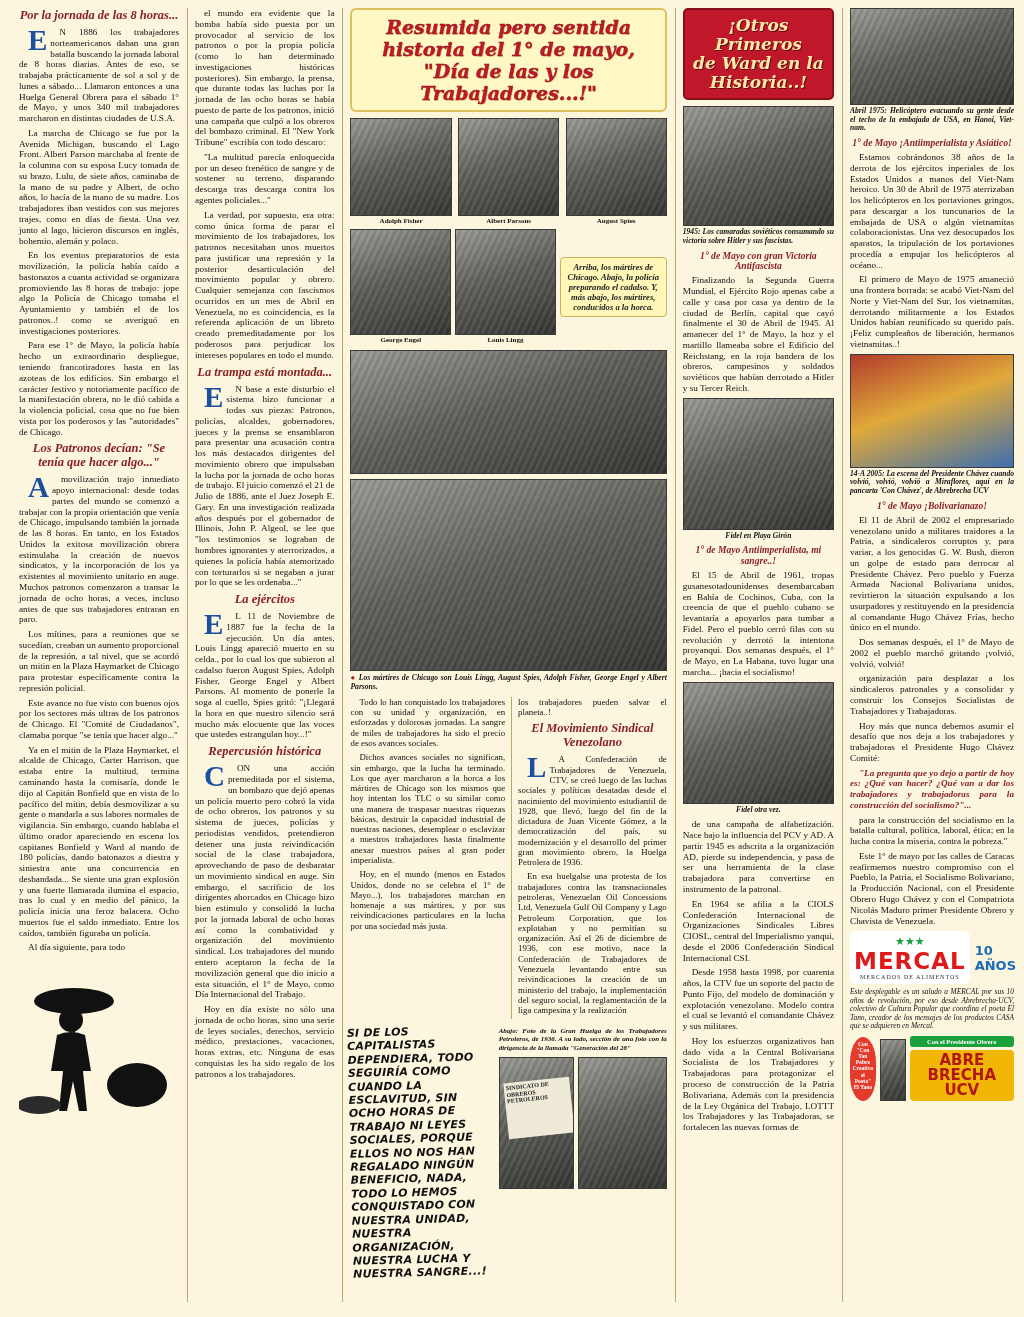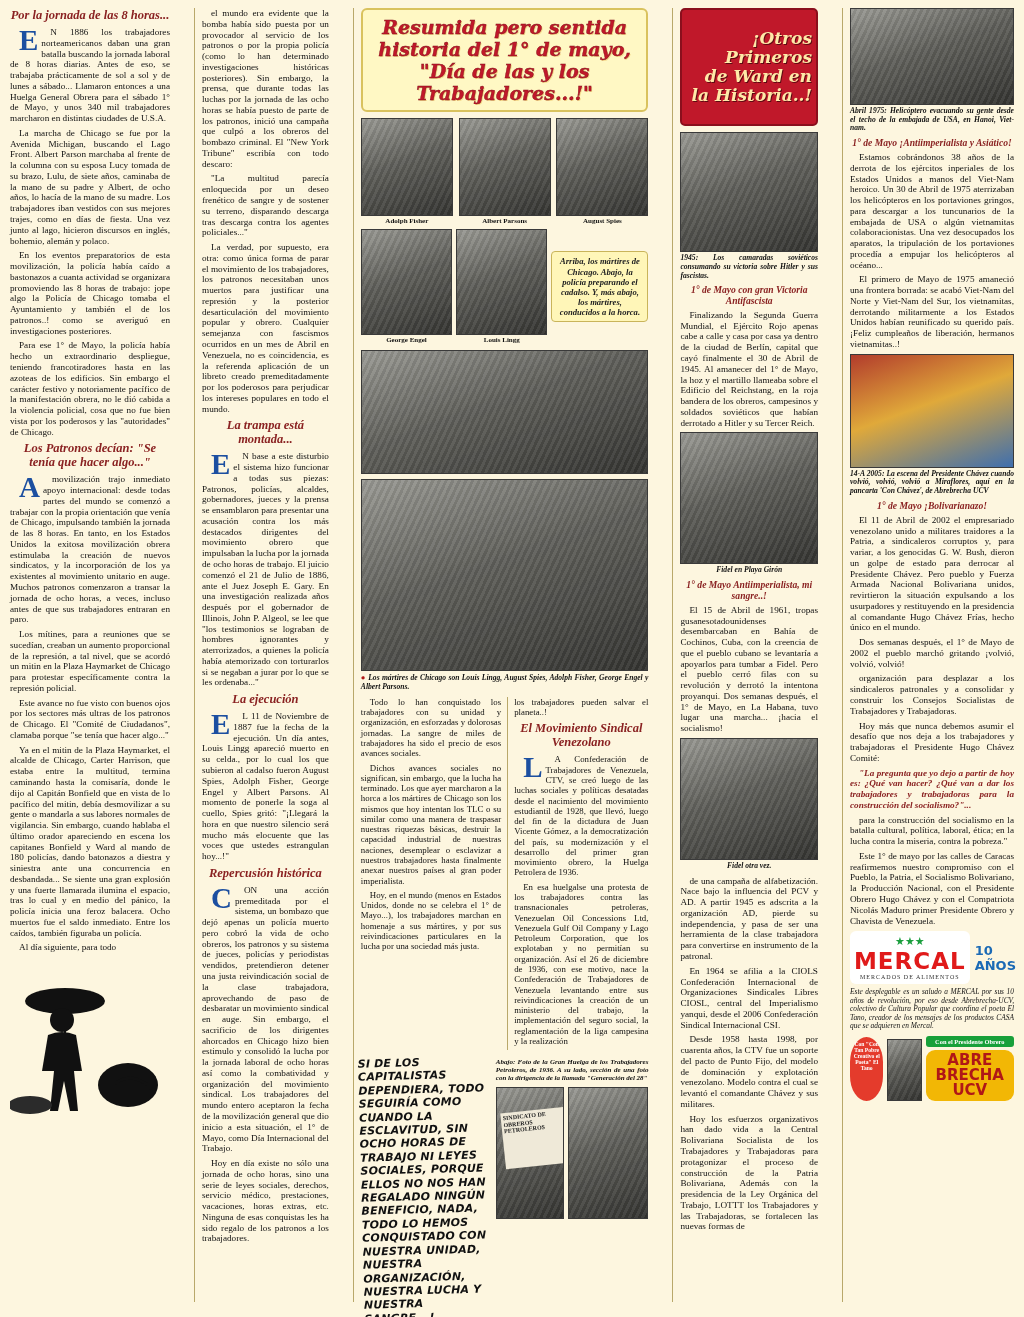--- a/index.html
+++ b/index.html
@@ -9,21 +9,21 @@
     font-family:"Liberation Serif", serif;
     color:#111;
     overflow:hidden;
   }
   .page{
     position:relative;width:1024px;height:1317px;
     background:#fdf6df;
     box-sizing:border-box;
     padding:8px 10px 6px 10px;
   }
-  .cols{display:flex;gap:24px;height:1294px;}
+  .cols{display:flex;gap:8px;height:1294px;margin-left:9px;}
   .col{box-sizing:border-box;}
   .c1{width:160px;}
   .c2{width:150px;}
   .c3{width:330px;}
   .c4{width:162px;}
   .c5{width:172px;}
   .rule-left{border-left:1px solid #b9a86a;padding-left:7px;}
   h2.head{
     color:#8a2222;font-style:italic;font-weight:bold;
     font-size:12.5px;line-height:1.12;text-align:center;margin:0 0 5px 0;
@@ -47,21 +47,21 @@
     font-family:"DejaVu Serif",serif;
     font-weight:bold;font-style:italic;
     color:#c0182a;
     -webkit-text-stroke:0.4px #7d0d18;
     font-size:19px;line-height:1.15;
     text-shadow:1px 1px 0 #f4d98a;
   }
   
   .rbanner{
     background:#c0182a;border:2px solid #8a0f1d;border-radius:5px;
-    color:#ffe9a8;text-align:right;padding:19px 4px;margin-bottom:6px;
+    color:#ffe9a8;text-align:center;padding:6px 4px;margin-bottom:6px;
   }
   .rbanner .t{font-weight:bold;font-style:italic;font-size:17px;line-height:1.12;
     font-family:"DejaVu Serif",serif;text-shadow:1px 1px 0 #5d0a12;}
   .photo{
     background:#6f6f6f;border:1px solid #3a3a3a;position:relative;overflow:hidden;
   }
   .photo.bw{
     background:
       repeating-linear-gradient(115deg, rgba(255,255,255,.06) 0 3px, rgba(0,0,0,.07) 3px 6px),
       linear-gradient(160deg,#9a9a94 0%,#5f5f5a 45%,#343431 100%);
@@ -88,23 +88,23 @@
   .mercal{
     background:#fff;border-radius:6px;padding:4px;text-align:center;
   }
   .mercal .m{
     font-family:"DejaVu Sans",sans-serif;font-weight:bold;font-size:23px;color:#e01a1a;
     letter-spacing:1px;
   }
   .mercal .sm{font-size:6px;color:#333;letter-spacing:1px;}
   .ten{font-family:"DejaVu Sans",sans-serif;font-weight:bold;font-size:13px;color:#1b6ab5;}
   .abre{
-    background:#f2b705;border-radius:9px;color:#b01717;font-weight:bold;
+    background:#f2b705;border-radius:4px;color:#b01717;font-weight:bold;
     font-family:"DejaVu Sans",sans-serif;font-size:15px;text-align:center;line-height:1;
-    padding:3px 10px;
+    padding:3px 18px;
   }
   .flex{display:flex;}
   .thin{border-left:1px solid #b9a86a;}
   .mini{font-size:8.8px;}
 </style>
 </head>
 <body>
 
 <div class="page">
   <div class="cols">
@@ -136,21 +136,21 @@
         </svg>
       </div>
     </div>
 
     <div class="col c2 rule-left">
       <p>el mundo era evidente que la bomba había sido puesta por un provocador al servicio de los patronos o por la propia policía (como lo han determinado investigaciones históricas posteriores). Sin embargo, la prensa, que durante todas las luchas por la jornada de las ocho horas se había puesto de parte de los patronos, inició una campaña que culpó a los obreros del bombazo criminal. El "New York Tribune" escribía con todo descaro:</p>
       <p>"La multitud parecía enloquecida por un deseo frenético de sangre y de sostener su terreno, disparando descarga tras descarga contra los agentes policiales..."</p>
       <p>La verdad, por supuesto, era otra: como única forma de parar el movimiento de los trabajadores, los patronos necesitaban unos muertos para justificar una represión y la posterior desarticulación del movimiento popular y obrero. Cualquier semejanza con fascismos ocurridos en un mes de Abril en Venezuela, no es coincidencia, es la referenda aplicación de un libreto creado premeditadamente por los poderosos para perjudicar los intereses populares en todo el mundo.</p>
       <h2 class="head">La trampa está montada...</h2>
       <p class="dropcap">EN base a este disturbio el sistema hizo funcionar a todas sus piezas: Patronos, policías, alcaldes, gobernadores, jueces y la prensa se ensamblaron para presentar una acusación contra los más destacados dirigentes del movimiento obrero que impulsaban la lucha por la jornada de ocho horas de trabajo. El juicio comenzó el 21 de Julio de 1886, ante el Juez Joseph E. Gary. En una investigación realizada años después por el gobernador de Illinois, John P. Algeol, se lee que "los testimonios se lograban de hombres ignorantes y aterrorizados, a quienes la policía había atemorizado con torturarlos si se negaban a jurar por lo que se les ordenaba..."</p>
-      <h2 class="head">La ejecución</h2>
+      <h2 class="head">La ejércitos</h2>
       <p class="dropcap">EL 11 de Noviembre de 1887 fue la fecha de la ejecución. Un día antes, Louis Lingg apareció muerto en su celda., por lo cual los que subieron al cadalso fueron August Spies, Adolph Fisher, George Engel y Albert Parsons. Al momento de ponerle la soga al cuello, Spies gritó: "¡Llegará la hora en que nuestro silencio será mucho más elocuente que las voces que ustedes estrangulan hoy...!"</p>
       <h2 class="head">Repercusión histórica</h2>
       <p class="dropcap">CON una acción premeditada por el sistema, un bombazo que dejó apenas un policía muerto pero cobró la vida de ocho obreros, los patronos y su sistema de jueces, policías y periodistas vendidos, pretendieron detener una justa reivindicación social de la clase trabajadora, aprovechando de paso de desbaratar un movimiento sindical en auge. Sin embargo, el sacrificio de los dirigentes ahorcados en Chicago hizo bien estimulo y consolidó la lucha por la jornada laboral de ocho horas así como la combatividad y organización del movimiento sindical. Los trabajadores del mundo entero aceptaron la fecha de la movilización general que dio inicio a esta situación, el 1° de Mayo, como Día Internacional del Trabajo.</p>
       <p>Hoy en día existe no sólo una jornada de ocho horas, sino una serie de leyes sociales, derechos, servicio médico, prestaciones, vacaciones, horas extras, etc. Ninguna de esas conquistas les ha sido regalo de los patronos a los trabajadores.</p>
     </div>
 
     <div class="col c3 rule-left">
       <div class="banner">
         <div class="t">Resumida pero sentida</div>
         <div class="t">historia del 1° de mayo,</div>

